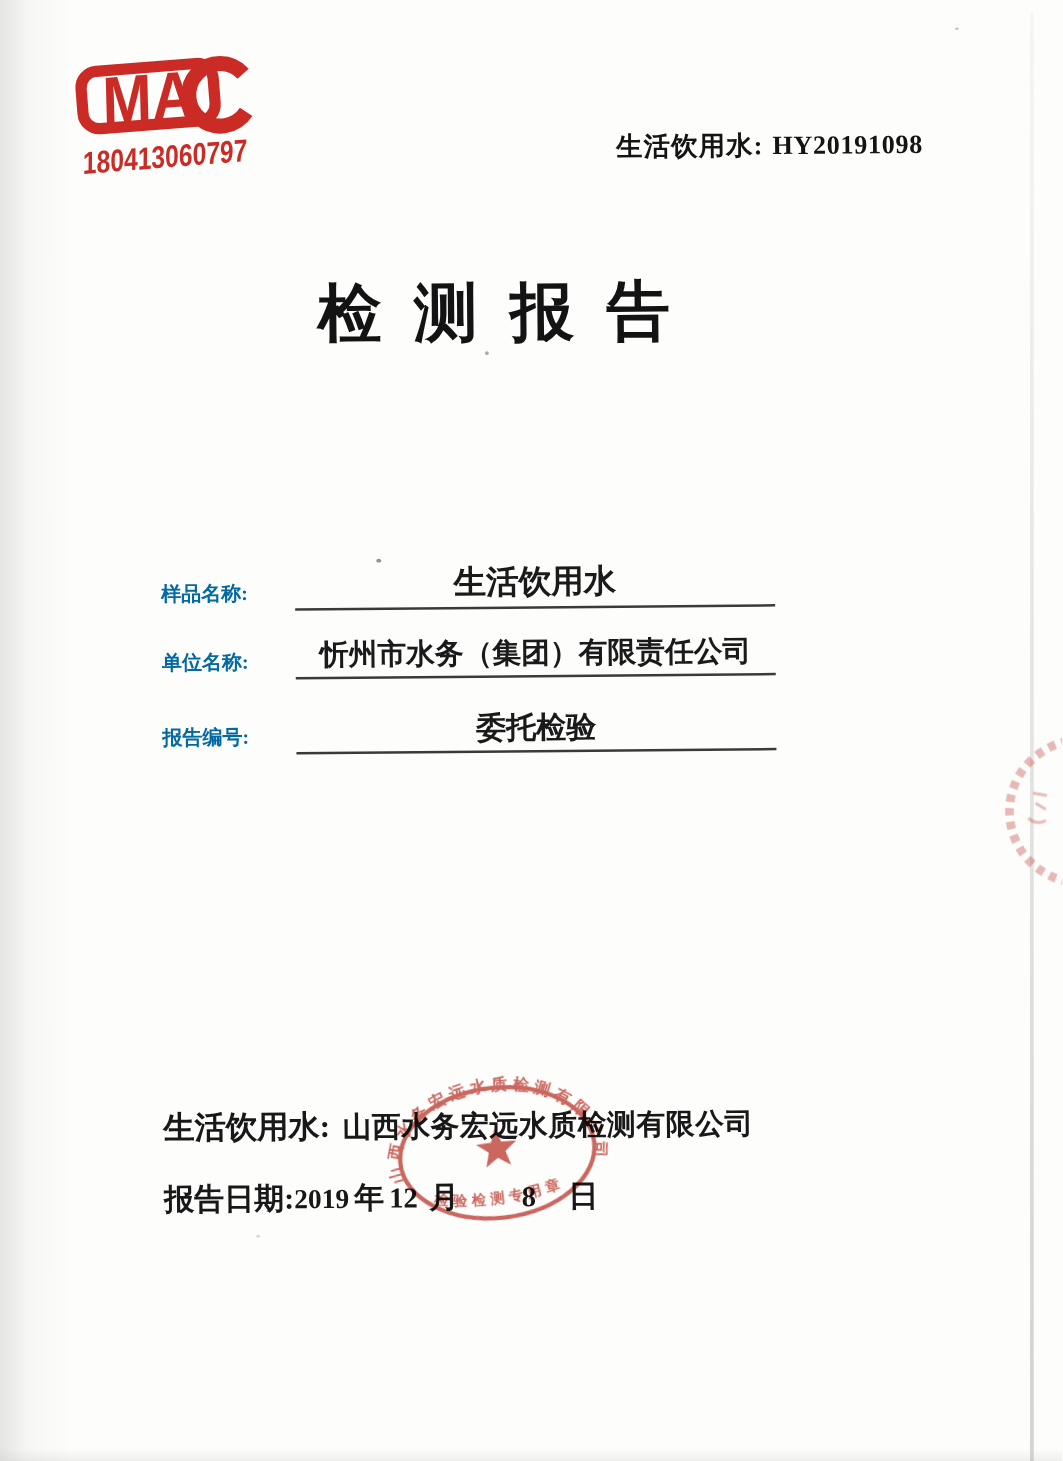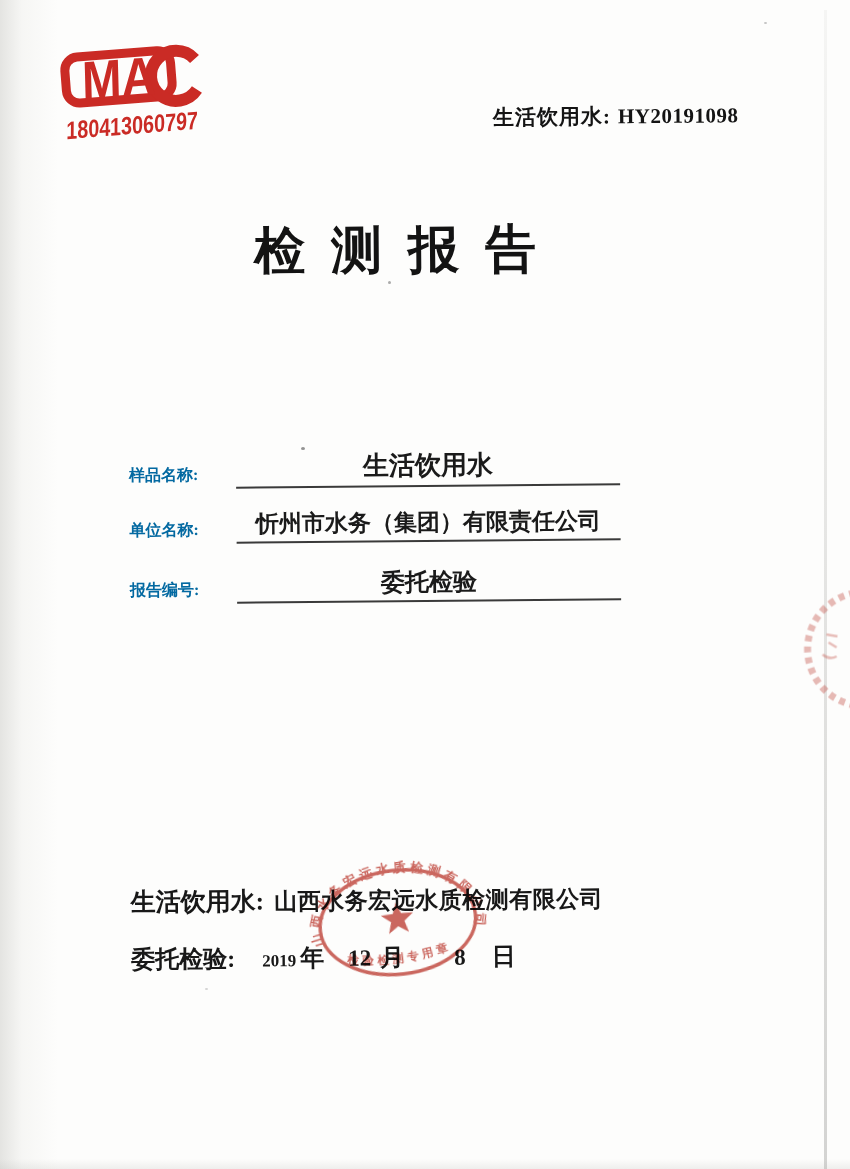--- a/index.html
+++ b/index.html
@@ -40,23 +40,23 @@
     text-align:center;font-weight:600;color:#1a1a1a;padding-bottom:2px;}
   .row1{top:448px;} .row1 .fline{font-size:26px;}
   .row2{top:507px;} .row2 .fline{font-size:23px;letter-spacing:0px;}
   .row3{top:566px;} .row3 .fline{font-size:24px;}
 
   
   .orgline{position:absolute;left:128px;top:883px;font-size:25px;font-weight:700;white-space:nowrap;color:#181818;}
   .orgline .val{margin-left:10px;font-size:23px;letter-spacing:0.5px;}
   .dateline{position:absolute;left:128px;top:941px;font-size:24px;font-weight:700;white-space:nowrap;color:#181818;}
   .dateline span{display:inline-block;}
-  .d-year{margin-left:27px;font-size:17px;}
+  .d-year{font-size:22px;}
   .d-yunit{margin-left:4px;}
-  .d-month{margin-left:24px;font-size:23px;}
+  .d-month{margin-left:4px;font-size:23px;}
   .d-munit{margin-left:9px;}
   .d-day{margin-left:50px;font-size:23px;}
   .d-dunit{margin-left:26px;}
 
   
   .seal{position:absolute;left:310px;top:862px;width:170px;height:122px;
     transform:rotate(-6deg);mix-blend-mode:multiply;filter:blur(0.3px);opacity:0.82;}
   .seal svg{width:100%;height:100%;overflow:visible;}
 
   
@@ -115,21 +115,21 @@
     <div class="row row3">
       <span class="flabel">报告编号:</span>
       <span class="fline">委托检验</span>
     </div>
 
     <div class="orgline">
       <span>生活饮用水:</span><span class="val">山西水务宏远水质检测有限公司</span>
     </div>
 
     <div class="dateline">
-      <span>委托检验:</span><span class="d-year">2019</span><span class="d-yunit">年</span><span class="d-month">12</span><span class="d-munit">月</span><span class="d-day">8</span><span class="d-dunit">日</span>
+      <span>报告日期:</span><span class="d-year">2019</span><span class="d-yunit">年</span><span class="d-month">12</span><span class="d-munit">月</span><span class="d-day">8</span><span class="d-dunit">日</span>
     </div>
 
     <div class="seal">
       <svg viewBox="0 0 170 122">
         <defs>
           <path id="ringPath" d="M 10 76 A 78 52 0 1 1 160 76" fill="none"></path>
           <path id="bannerPath" d="M 30 95 Q 83 106 136 93" fill="none"></path>
         </defs>
         <ellipse cx="85" cy="60" rx="78" ry="52" fill="none" stroke="#bf453b" stroke-width="3.4"></ellipse>
         <polygon points="85,40 80.9,51.3 68.8,51.7 78.3,59.2 75,70.8 85,64 95,70.8 91.7,59.2 101.2,51.7 89.1,51.3" fill="#bf453b"></polygon>

